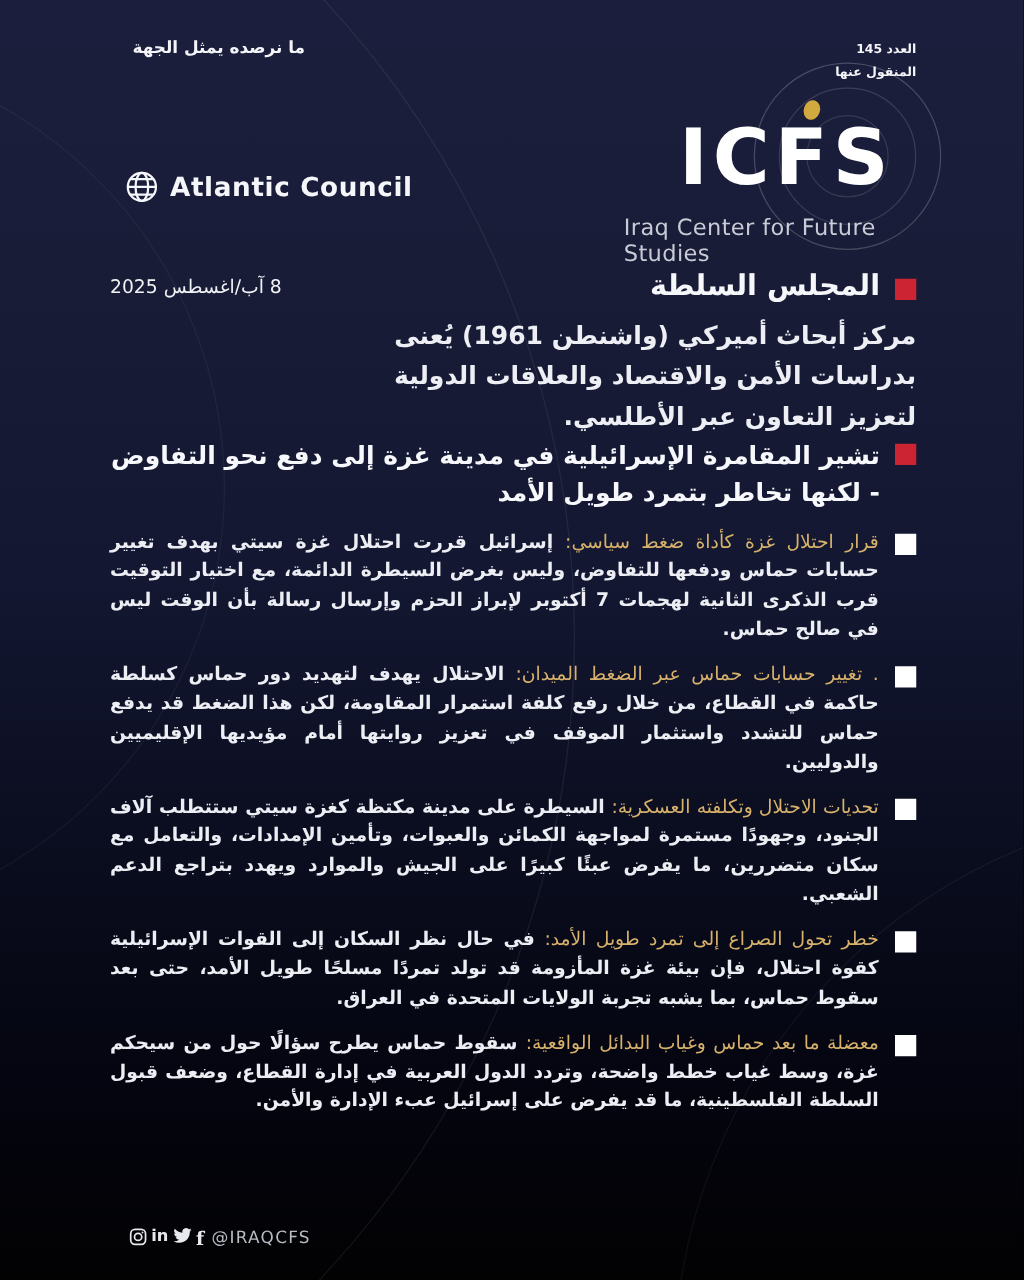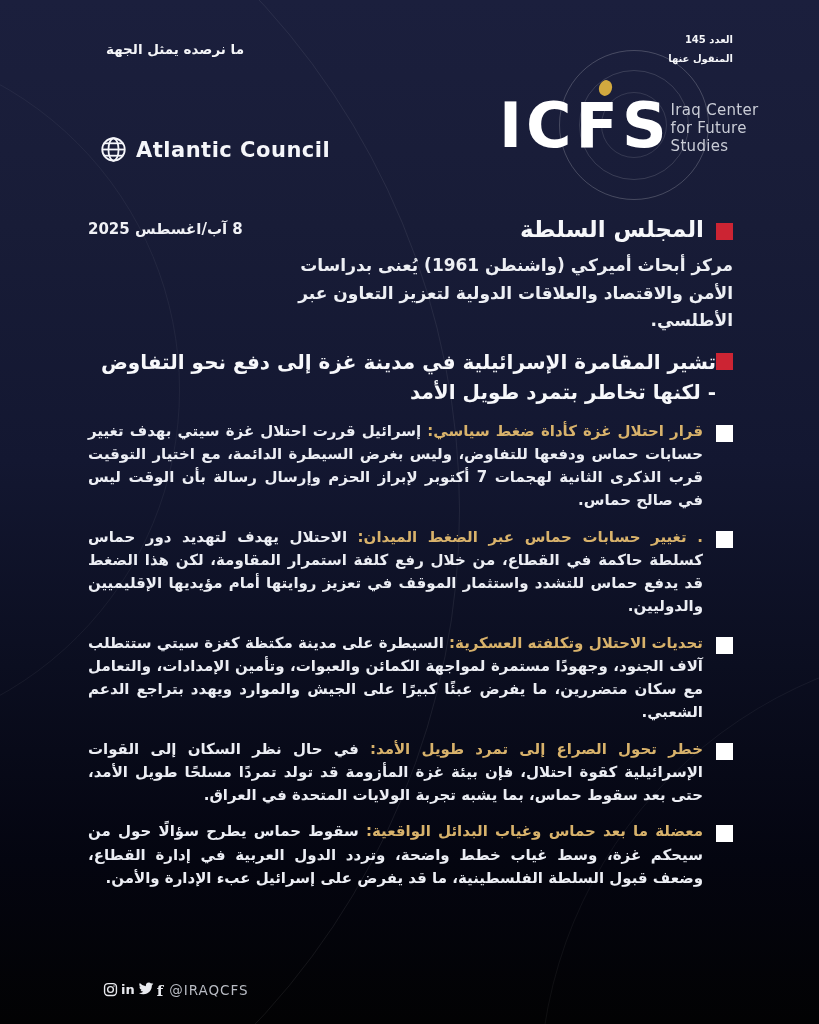--- a/index.html
+++ b/index.html
@@ -12,62 +12,62 @@
     color:#f2f3f7;
   }
 
   
   .arc{ position:absolute; border-radius:50%; border:1px solid rgba(255,255,255,0.07); pointer-events:none; }
   .arc.a1{ width:1500px; height:1500px; left:-1040px; top:-240px; }
   .arc.a2{ width:700px; height:700px; left:-520px; top:40px; border-color:rgba(255,255,255,0.05); }
   .arc.a3{ width:900px; height:900px; right:-620px; bottom:-520px; border-color:rgba(255,255,255,0.05); }
 
   
-  .topbar{ position:absolute; top:30px; left:106px; right:86px; display:flex; justify-content:space-between; align-items:center; }
+  .topbar{ position:absolute; top:30px; left:106px; right:86px; display:flex; justify-content:space-between; align-items:flex-start; }
   .top-note{ font-size:13.5px; font-weight:bold; color:#f4f5f8; direction:rtl; }
   .issue{ text-align:right; direction:rtl; font-size:10px; font-weight:bold; line-height:1.9; color:#f4f5f8; }
 
   
   .logo-row{ position:absolute; top:84px; left:100px; right:60px; display:flex; justify-content:space-between; align-items:flex-start; }
   .ac-logo{ display:flex; align-items:center; gap:9px; margin-top:52px; }
   .ac-logo .name{ font-size:21px; font-weight:bold; letter-spacing:0.5px; color:#f5f6fa; }
 
-  .icfs{ width:260px; display:flex; flex-direction:row; align-items:center; }
+  .icfs{ width:260px; display:flex; flex-direction:column; align-items:center; }
   .icfs-mark{ position:relative; height:84px; display:flex; align-items:center; justify-content:center; }
   .icfs-word{ font-size:62px; font-weight:bold; letter-spacing:4px; color:#ffffff; line-height:1; }
   .icfs-dot{ position:absolute; left:58%; top:-4px; width:13px; height:16px; border-radius:50%; background:#d2a93f; transform:rotate(18deg); }
   .ring{ position:absolute; border-radius:50%; border:1px solid rgba(255,255,255,0.20); pointer-events:none; }
   .ring.r1{ width:150px; height:150px; right:-38px; top:-34px; }
   .ring.r2{ width:110px; height:110px; right:-18px; top:-14px; border-color:rgba(255,255,255,0.14);}
   .ring.r3{ width:66px;  height:66px;  right:4px;  top:8px;  border-color:rgba(255,255,255,0.12);}
   .icfs-ar{ margin-top:14px; direction:rtl; font-size:14px; color:#e9eaf0; }
   .icfs-ar b{ font-weight:bold; }
-  .icfs-en{ margin-top:4px; font-size:15px; color:#c9ccd6; letter-spacing:0.3px; }
+  .icfs-en{ margin-top:4px; font-size:18px; color:#c9ccd6; letter-spacing:0.3px; }
 
   
   .content{ position:absolute; top:216px; left:88px; right:86px; direction:rtl; }
 
   .sq{ flex:none; width:17px; height:17px; margin-top:5px; }
   .sq.red{ background:#cc2433; }
   .sq.white{ background:#ffffff; }
 
   .source-row{ display:flex; align-items:center; justify-content:space-between; }
   .source-right{ display:flex; align-items:center; gap:12px; }
   .source-name{ font-size:23px; font-weight:bold; color:#f6f7fa; }
-  .source-date{ font-size:15px; font-weight:bold; color:#f0f1f5; direction:rtl; }
+  .source-date{ font-size:15px; font-weight:normal; color:#f0f1f5; direction:rtl; }
 
-  .source-desc{ margin-top:10px; padding-left:26%; font-size:17px; font-weight:600; line-height:1.62; color:#edeff4; text-align:right; }
+  .source-desc{ margin-top:10px; padding-left:26%; font-size:20px; font-weight:600; line-height:1.62; color:#edeff4; text-align:right; }
 
-  .headline-row{ display:flex; margin-top:12px; }
+  .headline-row{ display:flex; gap:12px; margin-top:0; }
   .headline-row .sq{ margin-top:6px; }
   .headline{ font-size:20px; font-weight:bold; line-height:1.5; color:#f7f8fb; }
 
   .bullet{ display:flex; gap:13px; margin-top:13px; }
   .bullet-text{ font-size:15px; font-weight:600; line-height:1.55; text-align:justify; color:#eceef4; }
-  .bullet-text .lead{ color:#d8b26b; font-weight:bold; }
+  .bullet-text .lead{ color:#d8b26b; font-weight:normal; }
 
   
   .footer{ position:absolute; left:103px; bottom:24px; display:flex; align-items:flex-start; gap:3px; direction:ltr; }
   .footer .icon{ display:flex; align-items:center; justify-content:center; }
   .footer .in-txt{ font-size:13px; font-weight:bold; color:#e8e9ee; }
   .footer .f-txt{ font-size:15px; font-weight:bold; color:#e8e9ee; font-family:"DejaVu Serif", serif; }
   .handle{ font-size:13.5px; color:#b9bcc4; letter-spacing:1px; margin-left:3px; }
 
   svg{ display:block; }
 </style>

